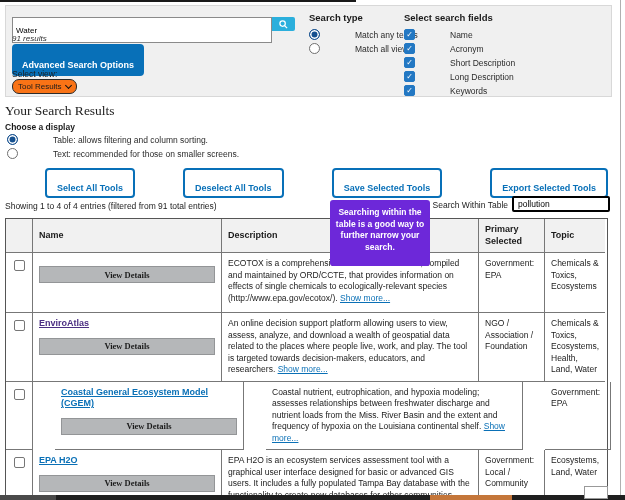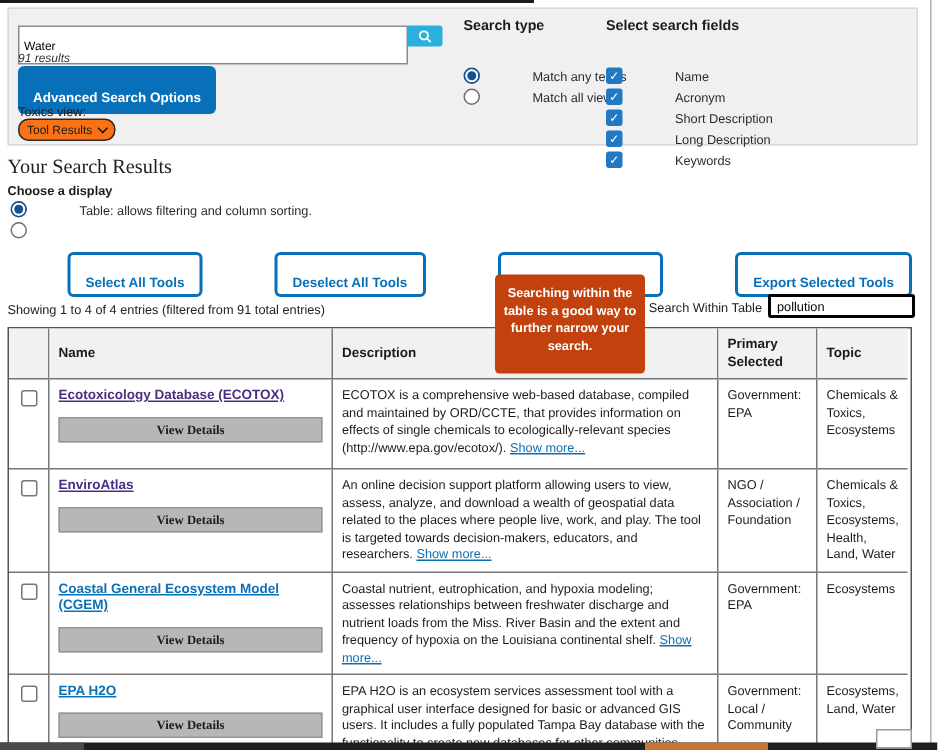--- a/index.html
+++ b/index.html
@@ -26,21 +26,21 @@
     background:#0870b8; color:#fff; font-weight:bold; font-size:9px; border:none;
     border-radius:4px; cursor:pointer; font-family:"Liberation Sans", sans-serif; }
   .rv-label { position:absolute; left:6px; top:63px; font-size:8.5px; }
   .dropdown { position:absolute; left:6px; top:73px; height:15px; padding:0 5px;
     background:#f97316; border:1.5px solid #2b2b2b; border-radius:7px; font-size:8px;
     display:flex; align-items:center; gap:4px; cursor:pointer; }
   .chev { width:5px; height:5px; border-right:1.5px solid #111; border-bottom:1.5px solid #111;
     transform:rotate(45deg); margin-top:-2px; }
 
   .grp { position:absolute; top:6px; }
-  .grp-head { font-size:9.5px; font-weight:bold; margin-bottom:22px; }
+  .grp-head { font-size:9.5px; font-weight:bold; margin-bottom:6px; }
   .opt-row { display:flex; align-items:center; gap:6px; margin-bottom:3px; }
   .opt-label { font-size:8.5px; color:#2b2b2b;padding-left:29px; }
 
   .radio { width:11px; height:11px; border-radius:50%; background:#fff;
     border:1px solid #6f6f6f; flex:0 0 auto; }
   .radio.sel { background:#15508f; border:1px solid #15508f; box-shadow:inset 0 0 0 1.5px #fff; }
   .cbx { width:11px; height:11px; border-radius:2px; background:#fff;
     border:1px solid #767676; flex:0 0 auto; display:flex; align-items:center;
     justify-content:center; font-size:8px; color:#fff; }
   .cbx.on { background:#2378c3; border-color:#2378c3; }
@@ -57,35 +57,35 @@
   .btn-outline { height:21px; padding:13px 10px; background:#fff; border:2px solid #0870b8;
     border-radius:4px; color:#0870b8; font-weight:bold; font-size:9px; cursor:pointer;
     font-family:"Liberation Sans", sans-serif;margin-left:40px; }
 
   .showing { position:absolute; left:5px; top:201px; font-size:8.5px; color:#222; }
   .swt-label { position:absolute; left:428px; top:200px; width:80px; font-size:8.5px; text-align:right; }
   .swt-input { position:absolute; left:512px; top:196px; width:98px; height:16px;
     border:2px solid #000; border-radius:2px; font-size:8.5px; padding:0 4px;
     font-family:"Liberation Sans", sans-serif; }
 
-  .tooltip { position:absolute; left:330px; top:183px; width:100px; min-height:66px;
-    background:#c2410c; border-radius:3px; color:#fff; font-weight:bold; font-size:8.5px;
+  .tooltip { position:absolute; left:330px; top:200px; width:100px; min-height:66px;
+    background:#6d28d9; border-radius:3px; color:#fff; font-weight:bold; font-size:8.5px;
     line-height:11.5px; text-align:center; padding:7px 5px; z-index:5; }
 
   
   .tbl { position:absolute; left:5px; top:218px; width:603px; border:1px solid #555;
     background:#fff; }
   .trow { display:grid; grid-template-columns:27px 189px 257px 66px 60px; }
   .trow > div { border-right:1px solid #777; border-bottom:1px solid #777;
     padding:5px 6px; font-size:8.5px; line-height:11.5px; }
   .trow > div:last-child { border-right:none; }
   .thead > div { background:#f1f1f1; font-size:9px; font-weight:bold;
     display:flex; align-items:center; }
   .thead { height:34px; }
-  .r1 { min-height:60px; } .r2 { min-height:66px; } .r3 { min-height:62px; } .r4 { min-height:64px; }
+  .r1 { min-height:60px; } .r2 { min-height:66px; } .r3 { min-height:62px;gap:22px; } .r4 { min-height:64px; }
   .cell-chk { display:flex; justify-content:center; padding-top:7px !important; }
   .name-link { font-size:9px; font-weight:bold; color:#0a70b6; text-decoration:underline; }
   .name-link.visited { color:#4b2e83; }
   .view-btn { display:block; width:100%; margin-top:8px; height:17px; background:#b5b7b9;
     border:1px solid #939597; font-weight:bold; font-size:8.5px; color:#1b1b1b;
     cursor:pointer; font-family:Liberation Serif, serif; }
   .show-more { color:#0a70b6; text-decoration:underline; }
 
   
   .bbar { position:absolute; left:0; top:495px; width:625px; height:5px; background:#1f1f1f; }
@@ -106,21 +106,21 @@
     <button class="srch-btn">
       <span>
         <svg width="9" height="9" viewBox="0 0 10 10">
             <circle cx="4" cy="4" r="3" fill="none" stroke="#fff" stroke-width="1.4"></circle>
             <line x1="6.2" y1="6.2" x2="9" y2="9" stroke="#fff" stroke-width="1.4"></line>
           </svg>
       </span>
     </button>
     <div class="results-count">91 results</div>
     <button class="btn-primary">Advanced Search Options</button>
-    <div class="rv-label">Toxics view:</div>
+    <div class="rv-label">Select view:</div>
     <div class="dropdown">
       <span>Tool Results</span>
       <span class="chev"></span>
     </div>
 
     <div class="grp" style="left:303px;">
       <div class="grp-head">Search type</div>
       <div class="opt-row">
         <span class="radio sel"></span>
         <span class="opt-label">Match any terms</span>
@@ -158,20 +158,21 @@
 
   <div class="h-results">Your Search Results</div>
   <div class="h-display">Choose a display</div>
   <div class="disp-opts">
     <div class="opt-row">
       <span class="radio sel"></span>
       <span class="opt-label">Table: allows filtering and column sorting.</span>
     </div>
     <div class="opt-row">
       <span class="radio"></span>
+      <span class="opt-label">Text: recommended for those on smaller screens.</span>
     </div>
   </div>
 
   <div class="btn-row">
     <div class="side">
       <button class="btn-outline">Select All Tools</button>
       <button class="btn-outline">Deselect All Tools</button>
     </div>
     <div class="side">
       <button class="btn-outline">Save Selected Tools</button>
@@ -192,21 +193,20 @@
       <div>Description</div>
       <div>Primary Selected</div>
       <div>Topic</div>
     </div>
 
     <div class="trow r1">
       <div class="cell-chk">
           <span class="cbx"></span>
         </div>
       <div>
-        <a href="#" class="name-link visited">Ecotoxicology Database (ECOTOX)</a>
         <button class="view-btn">View Details</button>
       </div>
       <div><span>ECOTOX is a comprehensive web-based database, compiled and maintained by ORD/CCTE, that provides information on effects of single chemicals to ecologically-relevant species (http://www.epa.gov/ecotox/).</span>
         <a href="#" class="show-more">Show more...</a></div>
       <div>Government: EPA</div>
       <div>Chemicals &amp; Toxics, Ecosystems</div>
     </div>
 
     <div class="trow r2">
       <div class="cell-chk">

